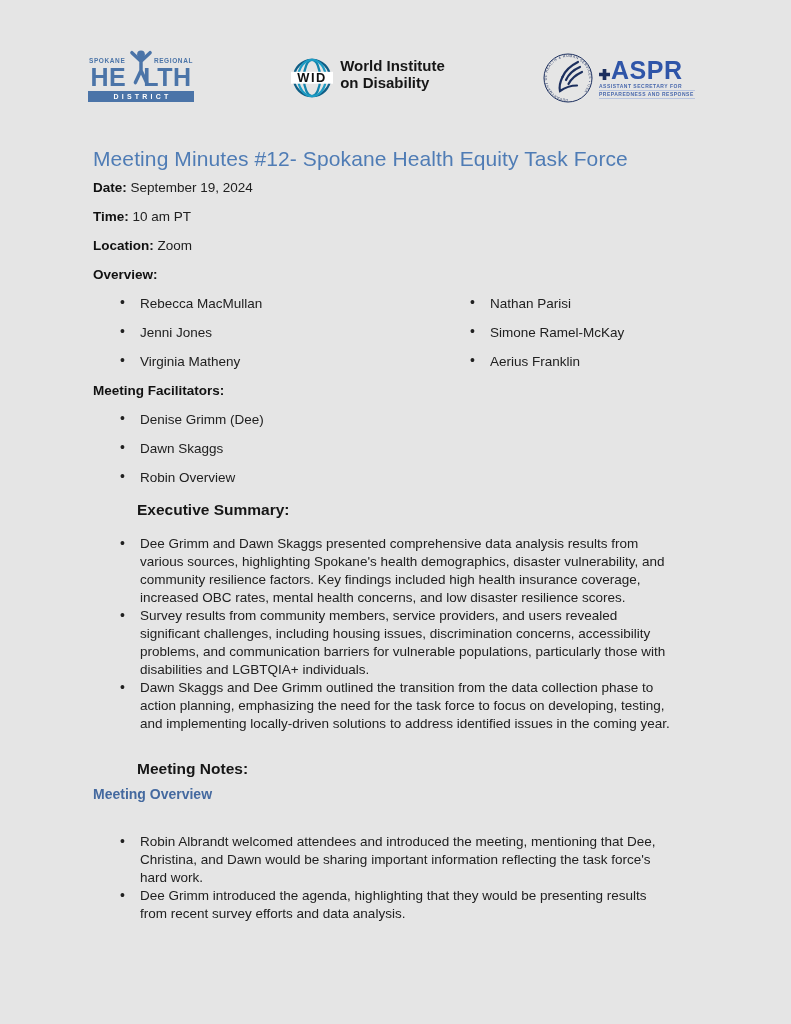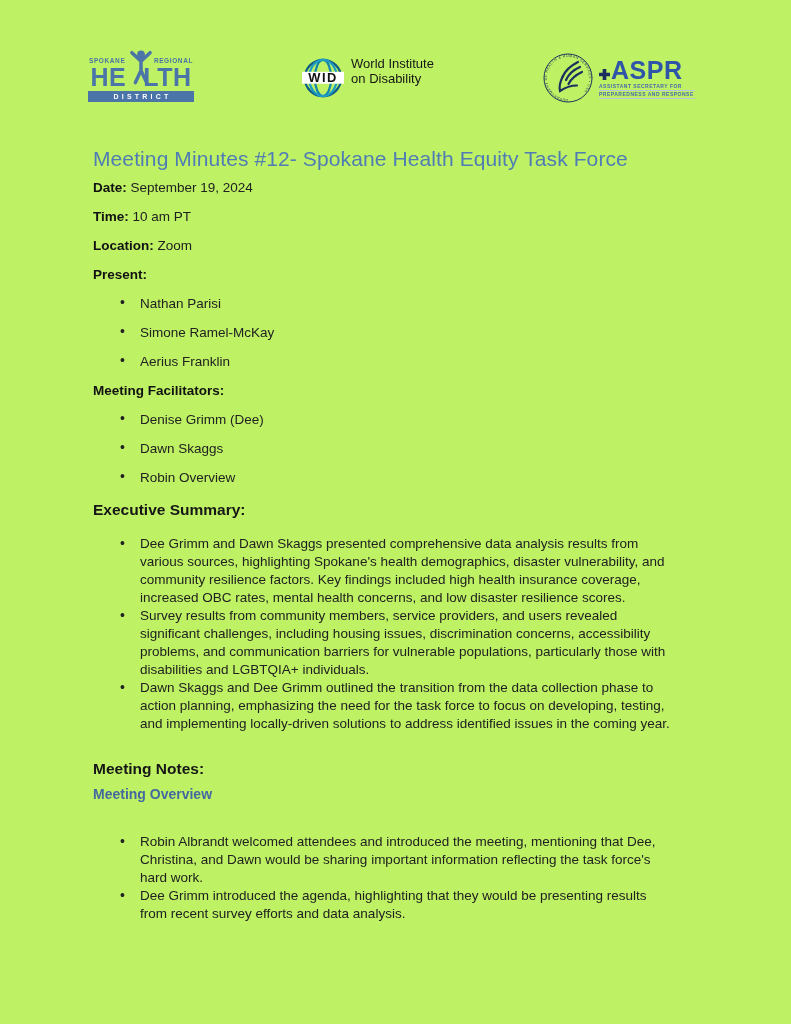--- a/index.html
+++ b/index.html
@@ -1,18 +1,18 @@
 <!DOCTYPE html>
 <html><head>
 <meta charset="utf-8">
 <style>
   * { margin:0; padding:0; box-sizing:border-box; }
   html,body { background:#ffffff; }
   .page {
-    width:791px; height:1024px; background:#bef264; overflow:hidden;
+    width:791px; height:1024px; background:#e5e5e5; overflow:hidden;
     font-family:"Liberation Sans", sans-serif; color:#212121;
     font-size:13.5px;
   }
 
   
   .logo-row {
     display:flex; align-items:center; justify-content:space-between;
     padding:44px 96px 0 88px; height:112px;
   }
 
@@ -20,21 +20,21 @@
   .srhd { width:106px; color:#4b74a8; position:relative; }
   .srhd-top { display:flex; justify-content:space-between; font-size:6.5px; font-weight:bold; letter-spacing:0.6px; padding:0 1px; height:10px; align-items:flex-end; }
   .srhd-health { display:flex; align-items:flex-end; justify-content:center; font-size:25px; font-weight:800; letter-spacing:0.5px; line-height:0.85; height:24px; }
   .srhd-health .gap { width:17px; }
   .srhd-person { position:absolute; left:50%; transform:translateX(-50%); top:-6px; width:26px; height:38px; }
   .srhd-bar { margin-top:3px; background:#4b74a8; color:#fff; text-align:center; font-size:7px; font-weight:bold; letter-spacing:3.2px; padding:2px 0 2px 3px; }
 
   
   .wid { display:flex; align-items:flex-start; gap:7px; }
   .wid-globe { width:42px; height:42px; }
-  .wid-name { font-size:13px; font-weight:normal; color:#161616; line-height:1.15; }
+  .wid-name { font-size:15px; font-weight:bold; color:#161616; line-height:1.15; }
 
   
   .aspr { display:flex; align-items:center; gap:5px; }
   .aspr-seal { width:52px; height:52px; }
   .aspr-right { display:flex; flex-direction:column; }
   .aspr-acronym { display:flex; align-items:center; font-size:25px; font-weight:800; color:#2f55a8; letter-spacing:0.5px; line-height:1; }
   .aspr-acronym svg { margin-right:1px; margin-top:8px; }
   .aspr-sub { font-size:5px; font-weight:bold; color:#4a69ad; letter-spacing:0.5px; line-height:7px; border-bottom:0.5px solid #b9c5e0; width:96px; }
 
   
@@ -47,21 +47,21 @@
 
   ul.bullets { list-style:none; padding-left:47px; }
   ul.bullets li { position:relative; }
   ul.bullets li::before { content:"\2022"; position:absolute; left:-20px; top:-1px; font-size:14px; }
 
   ul.spaced li { line-height:15px; margin-bottom:14px; }
   ul.tight li { line-height:18px; }
 
   .present-cols { display:grid; grid-template-columns:350px auto; }
 
-  .h2 { font-size:15.5px; font-weight:bold; color:#161616; line-height:19px; margin-top:15px; margin-bottom:16px; }
+  .h2 { font-size:15.5px; font-weight:bold; color:#161616; line-height:19px; margin-top:15px; margin-bottom:16px;margin-left:44px; }
   .h2-notes { margin-top:26px; margin-bottom:8px; }
   .h3 { font-size:14px; font-weight:bold; color:#44699f; line-height:17px; margin-bottom:30px; }
 </style>
 </head>
 <body>
 
 <div class="page">
 
   <div class="logo-row">
 
@@ -138,25 +138,30 @@
       </p>
       <p>
         <span class="label">Time:</span>
         <span>10 am PT</span>
       </p>
       <p>
         <span class="label">Location:</span>
         <span>Zoom</span>
       </p>
       <p>
-        <span class="label">Present:</span>
+        <span class="label">Overview:</span>
       </p>
     </div>
 
     <div class="present-cols">
+      <ul class="bullets spaced">
+        <li>Rebecca MacMullan</li>
+        <li>Jenni Jones</li>
+        <li>Virginia Matheny</li>
+      </ul>
       <ul class="bullets spaced">
         <li>Nathan Parisi</li>
         <li>Simone Ramel-McKay</li>
         <li>Aerius Franklin</li>
       </ul>
     </div>
 
     <p class="meta" style="margin-top:0;">
       <span class="label">Meeting Facilitators:</span>
     </p>

